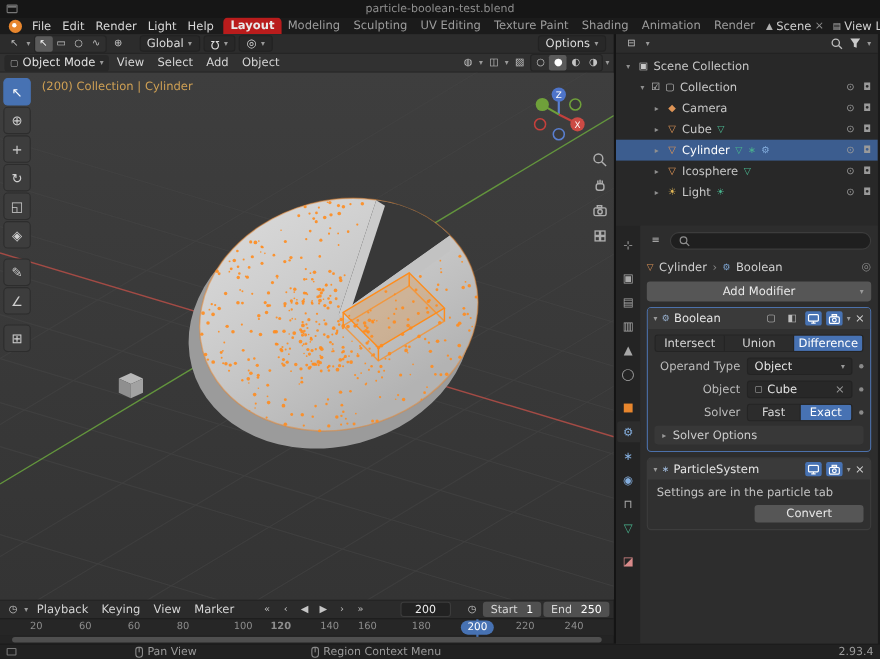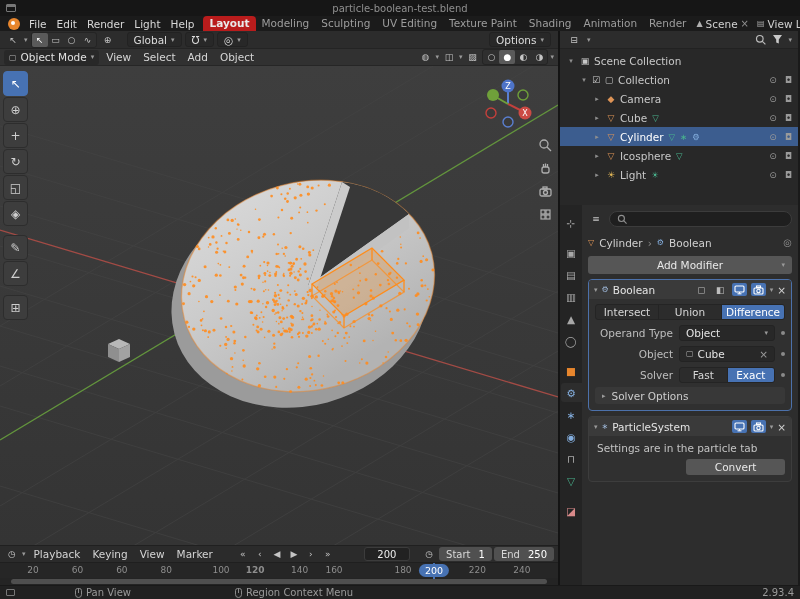--- a/index.html
+++ b/index.html
@@ -763,20 +763,21 @@
           <div class="tool-btn">
             <span>∠</span>
           </div>
 
           <div class="tool-btn gap">
             <span>⊞</span>
           </div>
         </div>
 
       <div class="vp-text">
+        <div class="l2">(200) Collection | Cylinder</div>
       </div>
 
       <svg class="vp-gizmo" width="56" height="56" viewBox="0 0 56 56">
         <line x1="28" y1="28" x2="28" y2="12" stroke="#5a7fd0" stroke-width="2"></line>
         <line x1="28" y1="28" x2="44" y2="36" stroke="#c4403c" stroke-width="2"></line>
         <line x1="28" y1="28" x2="14" y2="20" stroke="#6fa03a" stroke-width="2"></line>
         <circle cx="28" cy="10" r="6.5" fill="#4e74c9"></circle>
         <circle cx="45" cy="37" r="6.5" fill="#cc4a44"></circle>
         <circle cx="13" cy="19" r="6" fill="#6fa03a"></circle>
         <circle cx="28" cy="46" r="5" fill="#3a3a3a" stroke="#5a7fd0" stroke-width="1.4"></circle>
@@ -839,21 +840,21 @@
       </div>
       <div class="range-pill">
         <span class="lab">End</span>
         <span class="val">250</span>
       </div>
     </div>
     <div class="tl-ruler" id="ruler">
         <span class="tick" style="left: 521.884px;">240</span>
         <span class="tick" style="left: 477.44px;">220</span>
         <span class="tick" style="left: 432.996px;">200</span>
-        <span class="tick" style="left: 403px;">180</span>
+        <span class="tick" style="left: 383px;">180</span>
         <span class="tick" style="left: 334px;">160</span>
         <span class="tick" style="left: 299.664px;">140</span>
         <span class="tick" style="left: 255.22px; font-weight: bold;">120</span>
         <span class="tick" style="left: 221px;">100</span>
         <span class="tick" style="left: 166.332px;">80</span>
         <span class="tick" style="left: 121.888px;">60</span>
         <span class="tick" style="left: 77.444px;">60</span>
         <span class="tick" style="left: 33px;">20</span>
       <div class="playhead" style="left:433px;"></div>
       <div class="playhead-pill" style="left:434px;">200</div>
@@ -1117,21 +1118,21 @@
           </div>
         </div>
 
       </div>
     </div>
   </div>
 </div>
 
 <div class="statusbar">
   <span class="sb-icon"></span>
-  <span style="margin-left:60px;display:flex;align-items:center;">
+  <span style="margin-left:108px;display:flex;align-items:center;">
     <span class="mouse"></span>
     <span>Pan View</span>
   </span>
   <span style="margin-left:104px;display:flex;align-items:center;">
     <span class="mouse"></span>
     <span>Region Context Menu</span>
   </span>
   <span class="flex1"></span>
   <span>2.93.4</span>
 </div>

